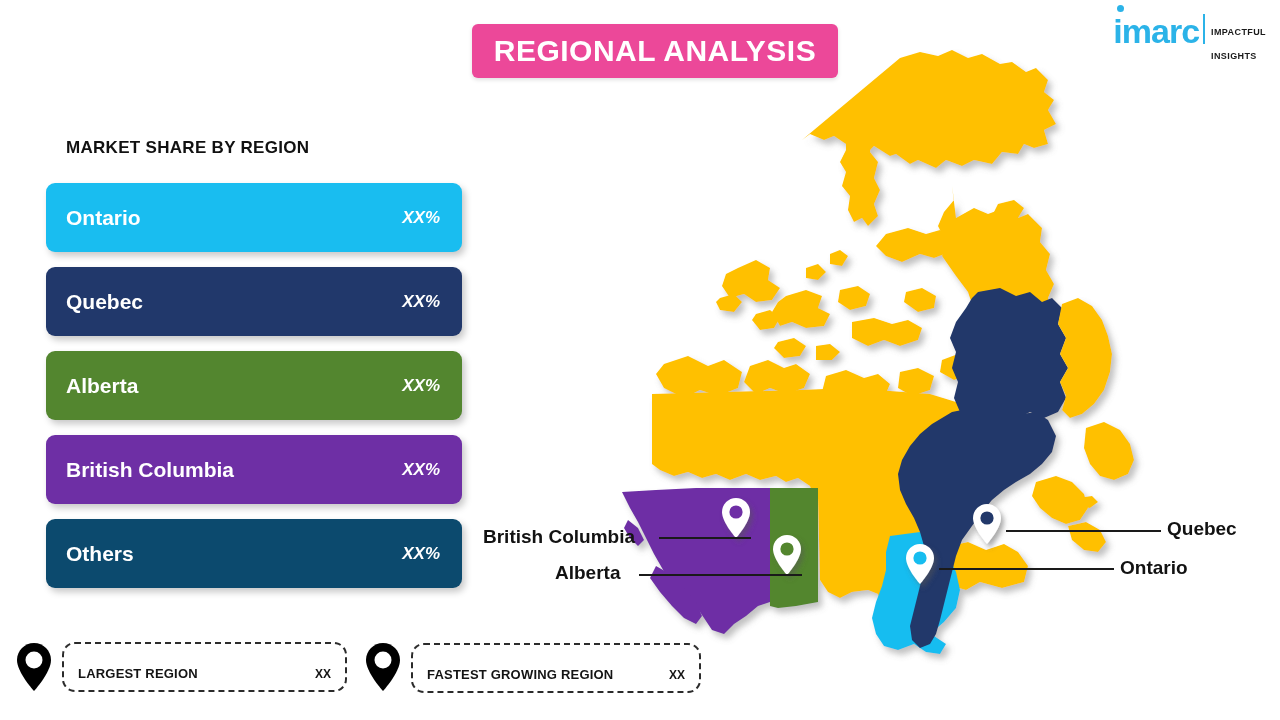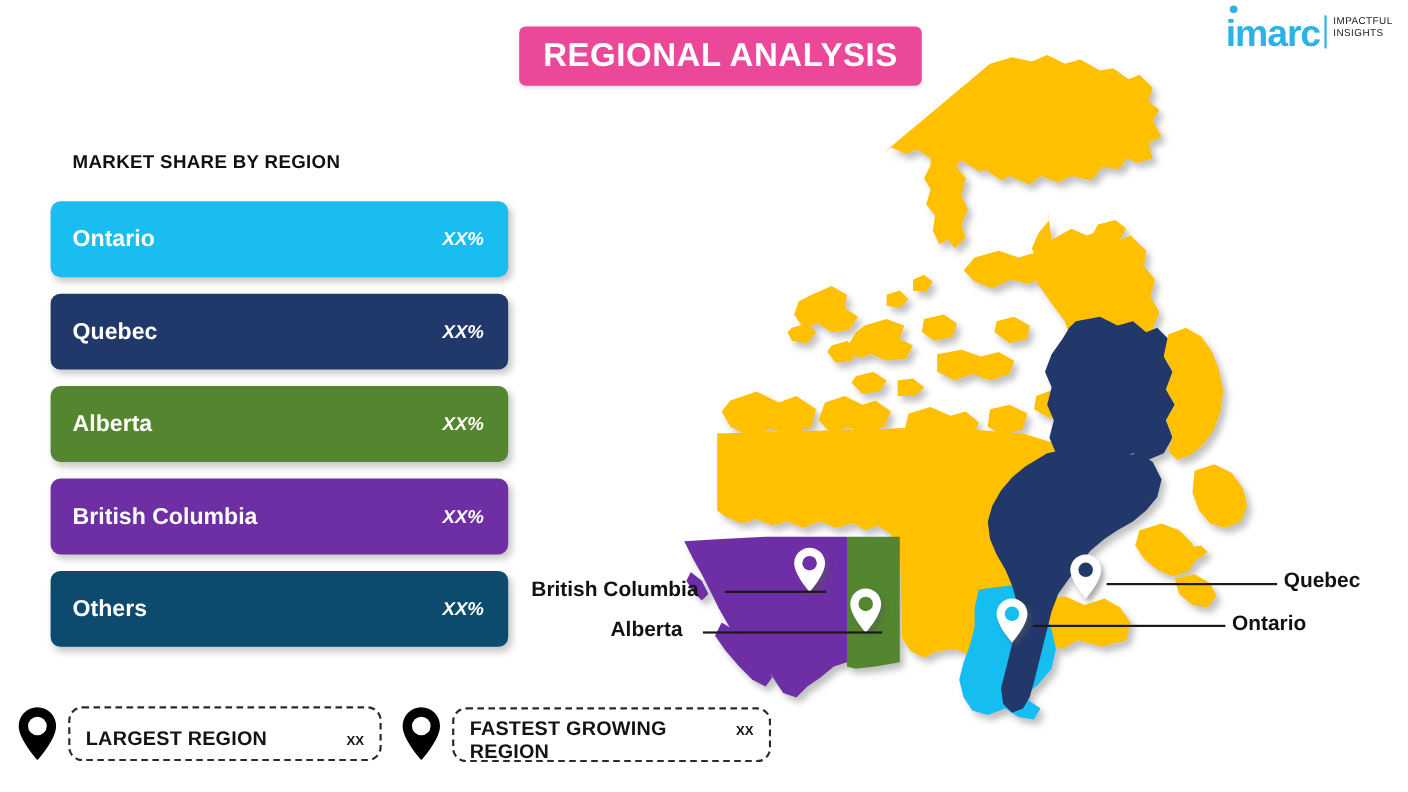--- a/index.html
+++ b/index.html
@@ -56,24 +56,25 @@
     background:#2BB3E8;
     margin:0 6px 2px 4px;
   }
   #logo .tagline {
     display:flex; flex-direction:column;
     justify-content:center;
     margin-bottom:3px;
   }
   #logo .tagline span {
     font-size:9px;
-    font-weight:normal;
+    font-weight:bold;
     color:#1a1a1a;
     letter-spacing:.4px;
     line-height:1.25;
+    margin-top:13px;
   }
 
   
   #share-heading {
     position:absolute;
     left:66px; top:138px;
     font-size:17px;
     font-weight:bold;
     letter-spacing:.3px;
     color:#111;
@@ -129,21 +130,21 @@
   }
   #legend-largest .box { width:285px; }
   #legend-fastest .box { width:290px; }
   .legend .row {
     display:flex;
     align-items:baseline;
     justify-content:space-between;
     margin-bottom:5px;
   }
   .legend .label {
-    font-size:18px;
+    font-size:13px;
     font-weight:bold;
     letter-spacing:.2px;
     color:#141414;
   }
   .legend .val {
     font-size:12px;
     font-weight:bold;
     color:#141414;
     margin-top:20px;
   }

